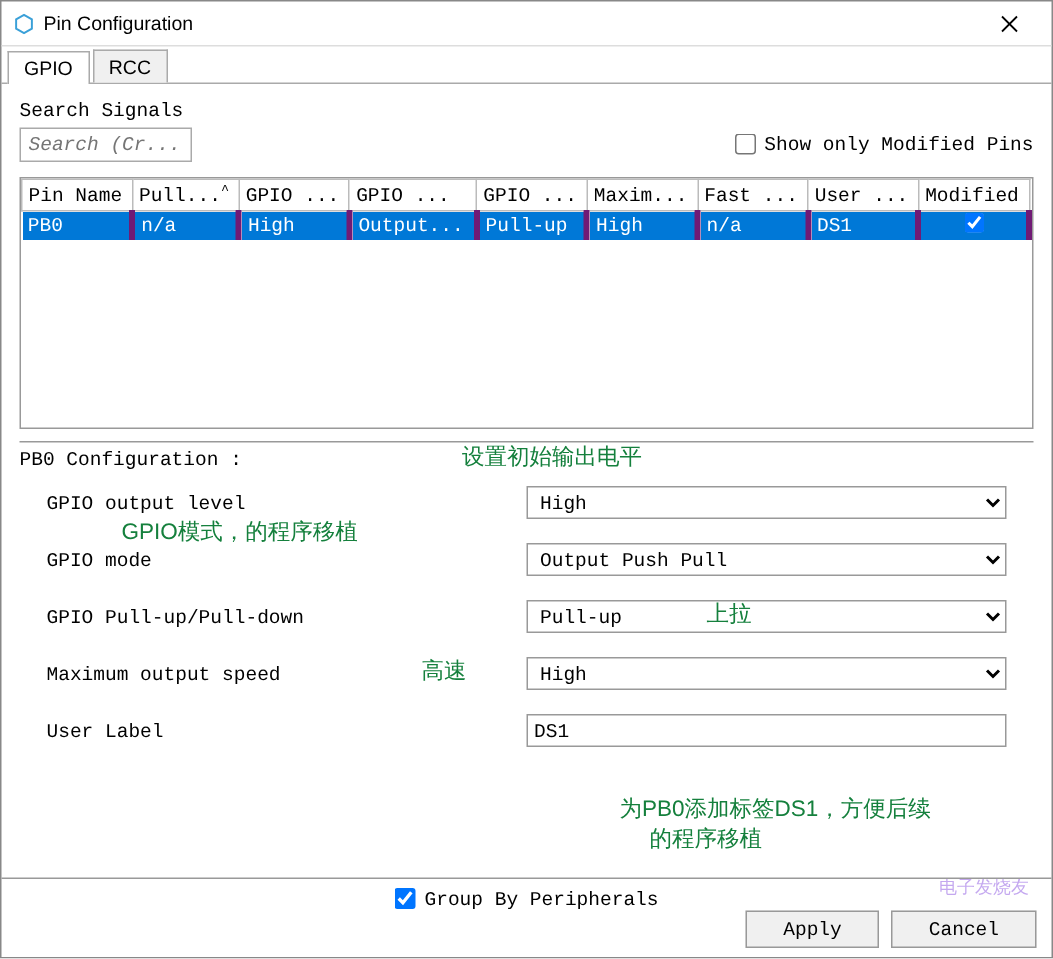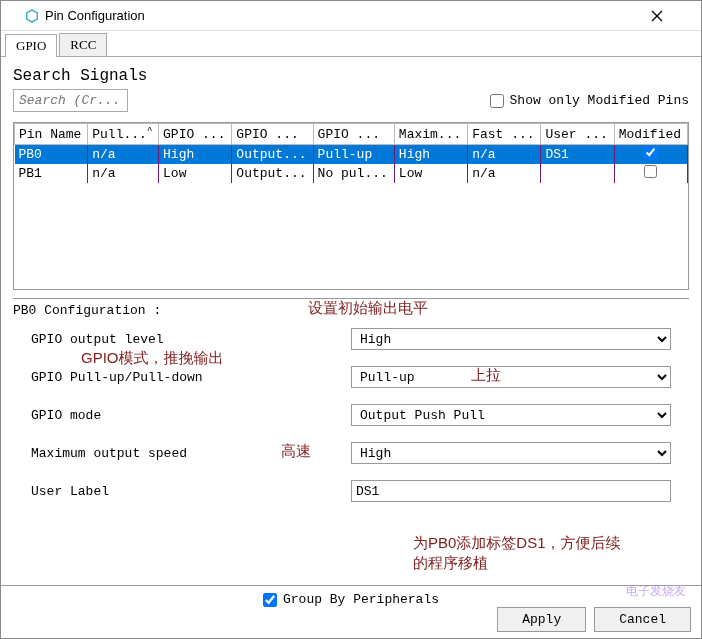--- a/index.html
+++ b/index.html
@@ -1,43 +1,43 @@
 <!DOCTYPE html>
 <html><head>
 <meta charset="utf-8">
 <style>
 * { box-sizing: border-box; margin: 0; padding: 0; }
 body { font-family: "Microsoft YaHei", "SimSun", Arial, sans-serif; font-size: 13px; background: #fff; }
 .window { width: 702px; height: 639px; border: 1px solid #888; background: #fff; position: relative; }
-.titlebar { height: 30px; display: flex; align-items: center; padding: 0 24px; border-bottom: 1px solid #ddd; }
+.titlebar { height: 30px; display: flex; align-items: center; padding: 0 8px; border-bottom: 1px solid #ddd; }
 .app-icon { width: 14px; height: 14px; margin-right: 6px; }
 .title-text { flex: 1; font-size: 13px; }
 .close-btn { width: 40px; height: 28px; display: flex; align-items: center; justify-content: center; cursor: pointer; }
 .tabs { display: flex; border-bottom: 1px solid #aaa; padding: 2px 4px 0 4px; }
-.tab { padding: 3px 10px; border: 1px solid #aaa; border-bottom: none; margin-right: 2px; background: #f0f0f0; font-family: Liberation Serif, serif; font-size: 13px; cursor: pointer; }
+.tab { padding: 3px 10px; border: 1px solid #aaa; border-bottom: none; margin-right: 2px; background: #f0f0f0; font-family: Liberation Sans, sans-serif; font-size: 13px; cursor: pointer; }
 .tab.active { background: #fff; position: relative; top: 1px; }
 .content { padding: 10px 12px 0 12px; }
-.search-label { font-family: "Courier New", monospace; font-size: 16px; margin-bottom: 4px; display: block; }
+.search-label { font-family: "Courier New", monospace; font-size: 13px; margin-bottom: 4px; display: block; }
 .search-row { display: flex; align-items: center; margin-bottom: 10px; }
 .search-input { width: 115px; padding: 3px 5px; border: 1px solid #aaa; font-family: "Courier New", monospace; font-style: italic; color: #a21caf; font-size: 13px; }
-.checkbox-row { margin-left: auto; display: flex; align-items: flex-end; font-family: "Courier New", monospace; font-size: 13px; }
+.checkbox-row { margin-left: auto; display: flex; align-items: flex-start; font-family: "Courier New", monospace; font-size: 13px; }
 .checkbox-row input { margin-right: 6px; width: 14px; height: 14px; }
 .table-container { border: 1px solid #999; height: 168px; overflow: hidden; }
 table { width: 100%; border-collapse: collapse; font-family: "Courier New", monospace; font-size: 13px; }
 th { border: 1px solid #bbb; padding: 2px 4px; text-align: left; background: #fff; font-weight: normal; white-space: nowrap; overflow: hidden; }
-td { border-right: 1px solid #701a75; padding: 1px 4px; white-space: nowrap; overflow: hidden; }
+td { border-right: 4px solid #701a75; padding: 1px 4px; white-space: nowrap; overflow: hidden; }
 tr.selected td { background: #0078d7; color: #fff; }
 .check-cell { text-align: center; }
 .sort-ind { font-size: 9px; vertical-align: super; }
 .config-section { margin-top: 8px; border-top: 1px solid #999; padding-top: 4px; font-family: "Courier New", monospace; font-size: 13px; position: relative; }
 .config-title { margin-bottom: 8px; }
 .form-row { display: flex; align-items: center; margin: 10px 0 16px 18px; position: relative; }
 .form-label { width: 320px; }
 .form-select, .form-input { flex: 1; padding: 2px 4px; border: 1px solid #999; font-family: "Courier New", monospace; font-size: 13px; background: #fff; height: 22px; margin-right: 18px; }
-.anno { position: absolute; color: #7f1d1d; font-family: "Microsoft YaHei", "SimSun", sans-serif; font-size: 15px; pointer-events: none; }
+.anno { position: absolute; color: #15803d; font-family: "Microsoft YaHei", "SimSun", sans-serif; font-size: 15px; pointer-events: none; }
 .footer { position: absolute; bottom: 0; left: 0; right: 0; border-top: 1px solid #999; padding: 6px 10px; display: flex; align-items: center; flex-direction: column; }
 .footer .checkbox-row { margin-left: 0; }
 .footer-btns { margin-left: auto; display: flex; gap: 8px; }
 .btn { padding: 4px 24px; border: 1px solid #999; background: #f0f0f0; font-family: "Courier New", monospace; font-size: 13px; cursor: pointer; }
 .watermark { position: absolute; right: 15px; bottom: 38px; opacity: 0.4; font-size: 12px; color: #6d28d9; pointer-events: none; font-family: sans-serif; }
 </style>
 </head>
 <body>
 
 <div class="window">
@@ -89,70 +89,59 @@
               <td>PB0</td>
               <td>n/a</td>
               <td>High</td>
               <td>Output...</td>
               <td>Pull-up</td>
               <td>High</td>
               <td>n/a</td>
               <td>DS1</td>
               <td class="check-cell"><input type="checkbox" checked="" style=""></td>
             </tr>
-            <tr>
-              <td>PB1</td>
-              <td>n/a</td>
-              <td>Low</td>
-              <td>Output...</td>
-              <td>No pul...</td>
-              <td>Low</td>
-              <td>n/a</td>
-              <td></td>
-              <td class="check-cell"><input type="checkbox" style=""></td>
-            </tr>
           </tbody>
       </table>
     </div>
 
     <div class="config-section">
       <div class="config-title">PB0 Configuration :</div>
 
       <div class="anno" style="left:295px; top:0px;">设置初始输出电平</div>
 
       <div class="form-row">
         <span class="form-label">GPIO output level</span>
         <select class="form-select"><option>High</option></select>
       </div>
 
-      <div class="anno" style="left:68px; top:50px;">GPIO模式，推挽输出</div>
+      <div class="anno" style="left:68px; top:50px;">GPIO模式，的程序移植</div>
+
+      <div class="form-row">
+        <span class="form-label">GPIO mode</span>
+        <select class="form-select"><option>Output Push Pull</option></select>
+      </div>
 
       <div class="form-row">
         <span class="form-label">GPIO Pull-up/Pull-down</span>
         <select class="form-select"><option>Pull-up</option></select>
         <span class="anno" style="left:440px; top:0px;">上拉</span>
-      </div>
-
-      <div class="form-row">
-        <span class="form-label">GPIO mode</span>
-        <select class="form-select"><option>Output Push Pull</option></select>
       </div>
 
       <div class="form-row">
         <span class="form-label">Maximum output speed</span>
         <span class="anno" style="left:250px; top:0px;">高速</span>
         <select class="form-select"><option>High</option></select>
       </div>
 
       <div class="form-row">
         <span class="form-label">User Label</span>
         <input class="form-input" value="DS1" style="">
       </div>
       <div class="anno" style="left:400px; top:235px;">为PB0添加标签DS1，方便后续</div>
-      <div class="anno" style="left:400px; top:255px;text-align:right;">的程序移植</div>
+      <div class="anno" style="left:420px; top:255px;text-align:right;">的程序移植</div>
     </div>
   </div>
 
   <div class="watermark">电子发烧友</div>
 
   <div class="footer">
     <label class="checkbox-row">
       <input type="checkbox" checked="" style="">
       <span>Group By Peripherals</span>
     </label>

